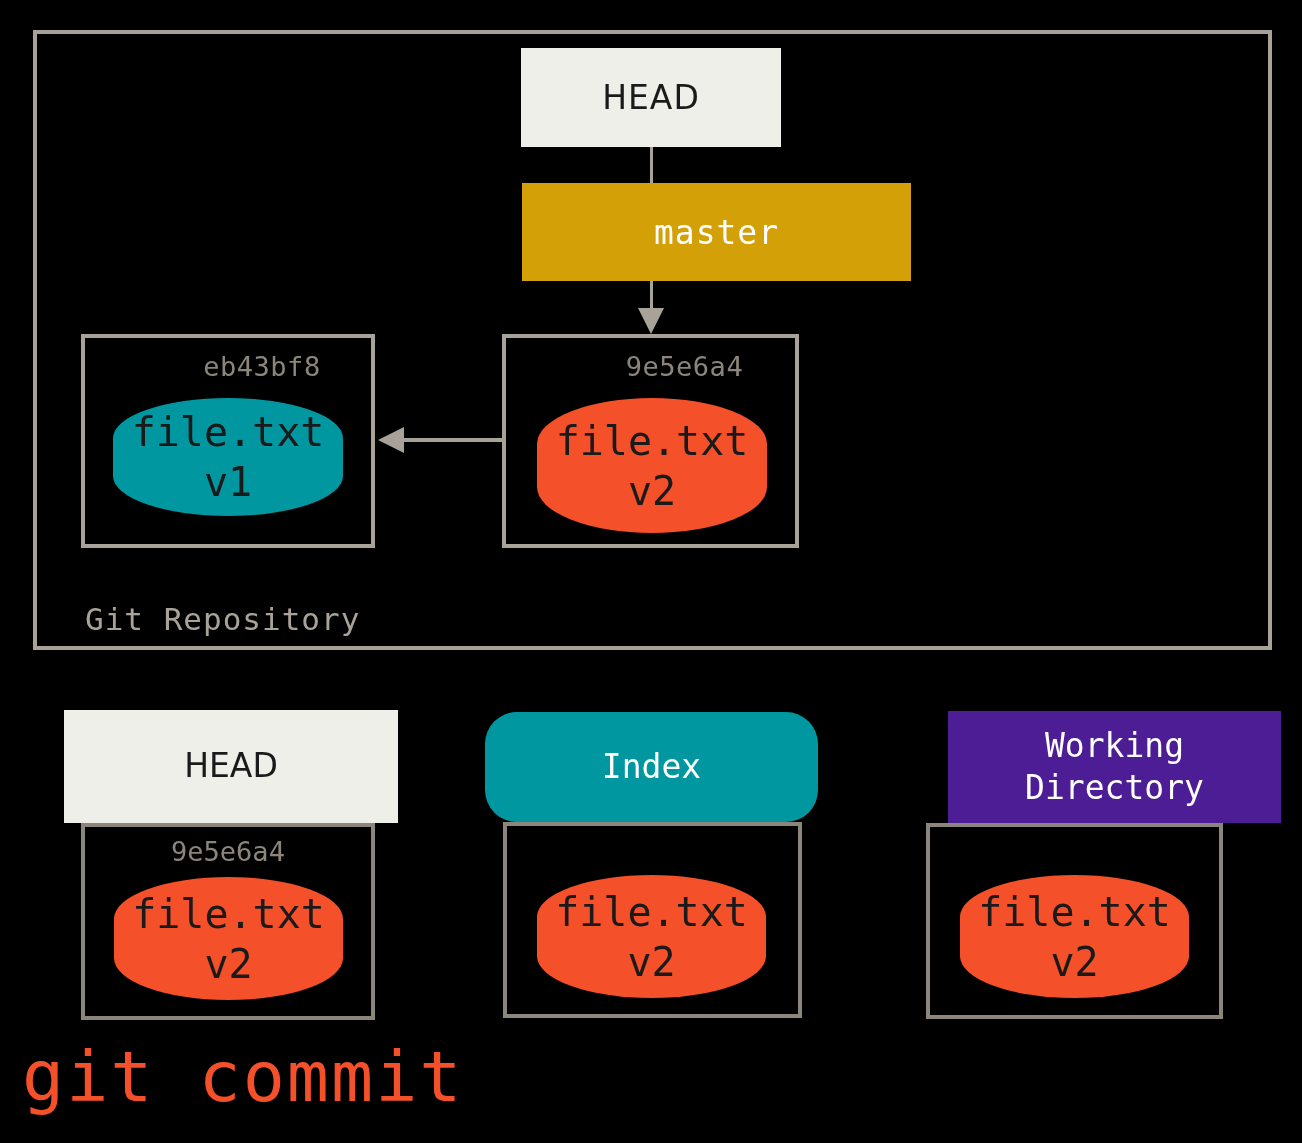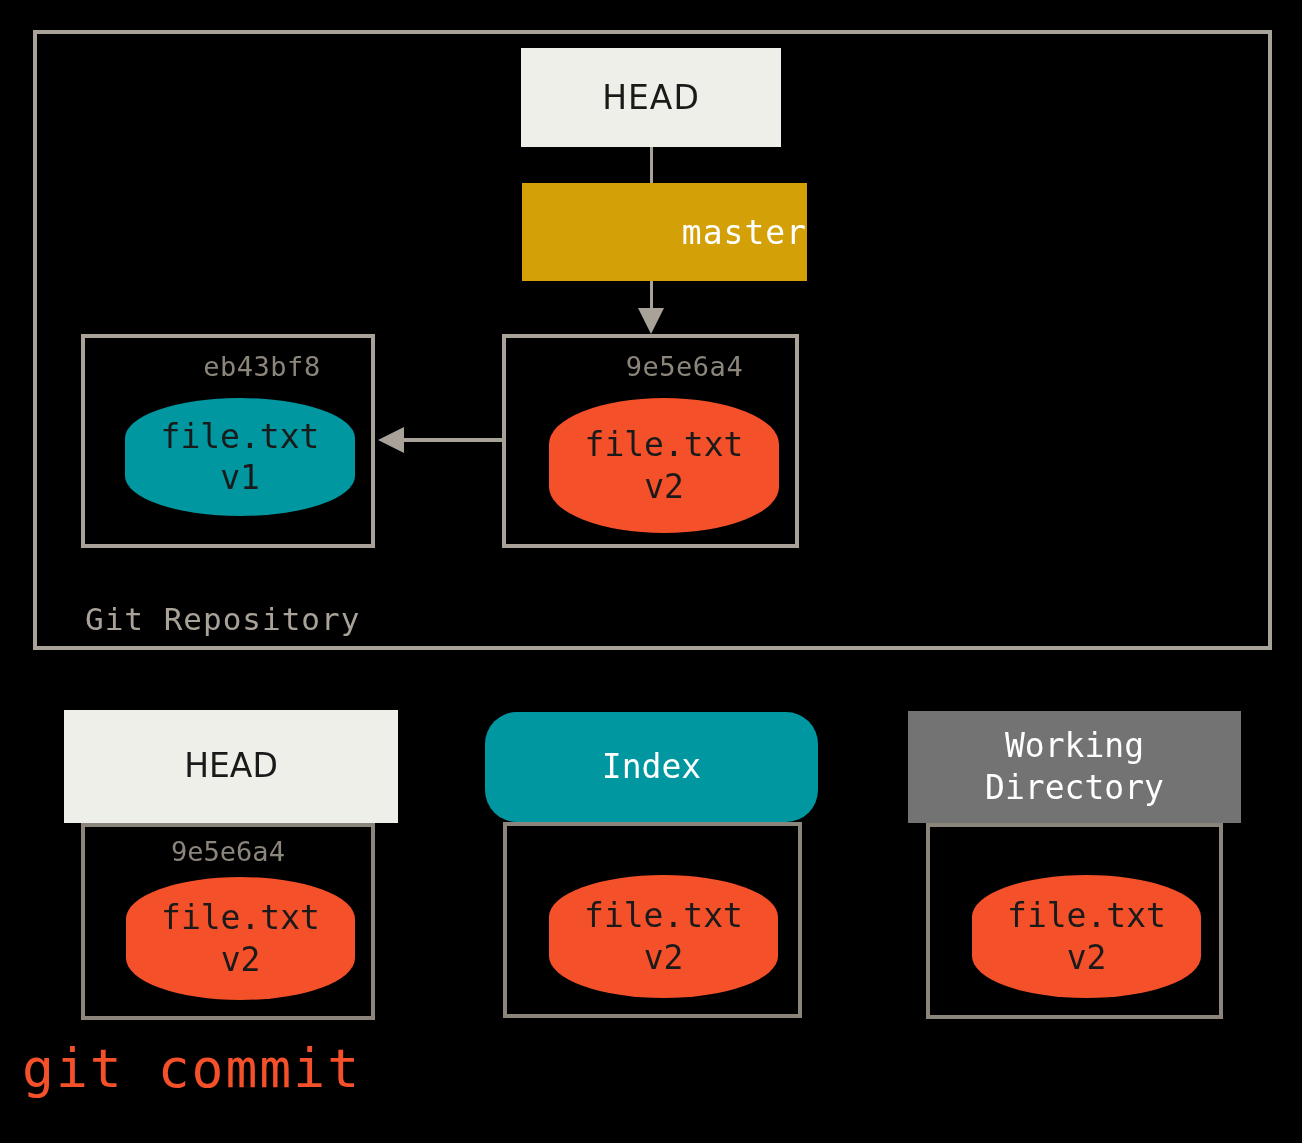--- a/index.html
+++ b/index.html
@@ -62,26 +62,26 @@
     font-size: 33px;
     color: #1a1a1a;
     letter-spacing: 1px;
   }
 
   
   .master-box {
     position: absolute;
     left: 522px;
     top: 183px;
-    width: 285px;
+    width: 389px;
     height: 98px;
     background: #D3A007;
     display: flex;
     align-items: center;
-    justify-content: flex-end;
+    justify-content: center;
   }
   .master-box .txt {
     font-family: "DejaVu Sans Mono", "Liberation Mono", monospace;
     font-size: 33px;
     color: #FFFFFF;
     letter-spacing: 1px;
   }
 
   
   .line-v {
@@ -131,25 +131,24 @@
 
   
   .blob {
     position: absolute;
     border-radius: 50% / 34%;
     display: flex;
     flex-direction: column;
     align-items: center;
     justify-content: center;
     font-family: "DejaVu Sans Mono", "Liberation Mono", monospace;
-    font-size: 33px;
+    font-size: 40px;
     color: #1a1a1a;
     line-height: 1.25;
     text-align: center;
-    margin-left: 12px;
   }
   .blob-teal  { background: #0097A0; }
   .blob-orange{ background: #F4502A; }
 
   
   .col-header {
     position: absolute;
     display: flex;
     align-items: center;
     justify-content: center;
@@ -163,22 +162,23 @@
     background: #EFEFE9;
     color: #1a1a1a;
     font-family: "DejaVu Sans", "Liberation Sans", sans-serif;
   }
   .col-header.index-style {
     background: #0097A0;
     color: #FFFFFF;
     border-radius: 32px;
   }
   .col-header.wd-style {
-    background: #737373;
+    background: #4c1d95;
     color: #FFFFFF;
+    margin-left: 40px;
   }
   .col-body {
     position: absolute;
     border: 4px solid #8C857B;
     box-sizing: border-box;
     z-index: 1;
   }
   .col-sha {
     position: absolute;
     top: 10px;
@@ -189,21 +189,21 @@
     color: #8C857B;
     line-height: 1.1;
   }
 
   
   .command {
     position: absolute;
     left: 22px;
     top: 1042px;
     font-family: "DejaVu Sans Mono", "Liberation Mono", monospace;
-    font-size: 53px;
+    font-size: 70px;
     color: #F4502A;
     letter-spacing: 2px;
     line-height: 1;
     white-space: pre;
   }
 </style>
 </head>
 <body>
 
 <div class="stage">

